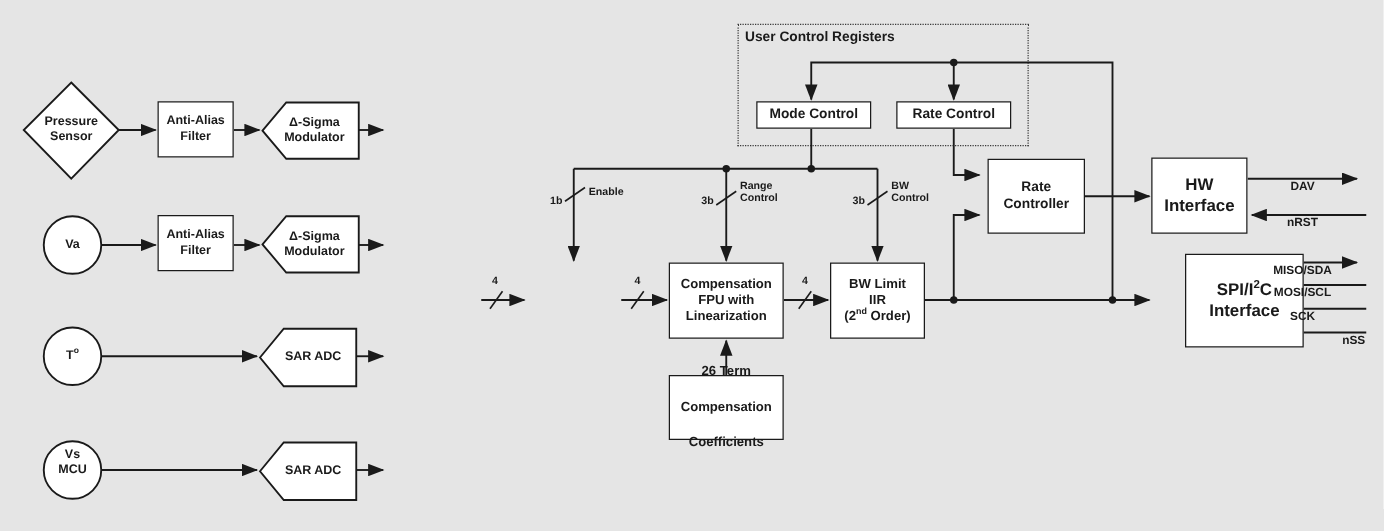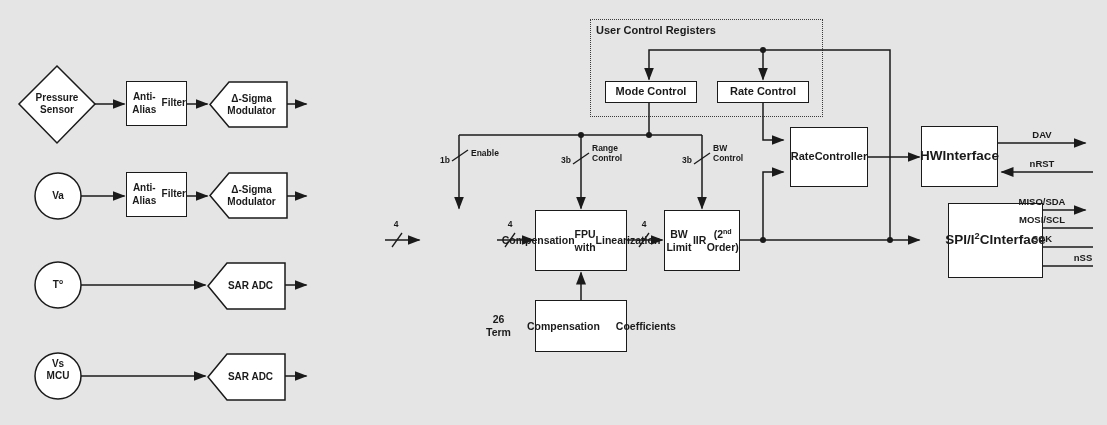--- a/index.html
+++ b/index.html
@@ -3,33 +3,33 @@
 <meta charset="utf-8">
 <style>
   html,body{margin:0;padding:0;background:#ffffff;}
   .stage{
     position:relative;width:1107px;height:425px;background:#e5e5e5;
     font-family:"Liberation Sans","DejaVu Sans",sans-serif;color:#1a1a1a;overflow:hidden;
   }
   .wires{position:absolute;left:0;top:0;z-index:1;}
   .box{
     position:absolute;border:1.5px solid #1a1a1a;background:#ffffff;
-    display:flex;align-items:center;justify-content:center;
+    display:flex;flex-direction:column;align-items:center;justify-content:center;
     text-align:center;z-index:2;line-height:1.22;font-weight:600;box-sizing:border-box;
   }
   .overlay{
     position:absolute;display:flex;flex-direction:column;align-items:center;justify-content:center;
     text-align:center;z-index:2;line-height:1.18;font-weight:600;background:transparent;box-sizing:border-box;
   }
   .lbl{position:absolute;z-index:3;line-height:1.2;font-weight:600;white-space:nowrap;}
   .dotted{
     position:absolute;border:1.6px dotted #3a3a3a;background:transparent;z-index:0;box-sizing:border-box;
   }
   .f10{font-size:10px;} .f105{font-size:10.5px;} .f11{font-size:11px;}
-  .f13{font-size:13.5px;} .f85{font-size:8.5px;} .f95{font-size:9.5px;}
+  .f13{font-size:13.5px;} .f85{font-size:8.5px;} .f95{font-size:9.5px;margin-top:15px;}
   sup{font-size:68%;line-height:0;vertical-align:super;}
 </style>
 </head>
 <body>
 
 <div class="stage">
 
   <div class="dotted" style="left:590px;top:19px;width:233px;height:98px;"></div>
   <div class="lbl f11" style="left:596px;top:24px;">User Control Registers</div>
 

